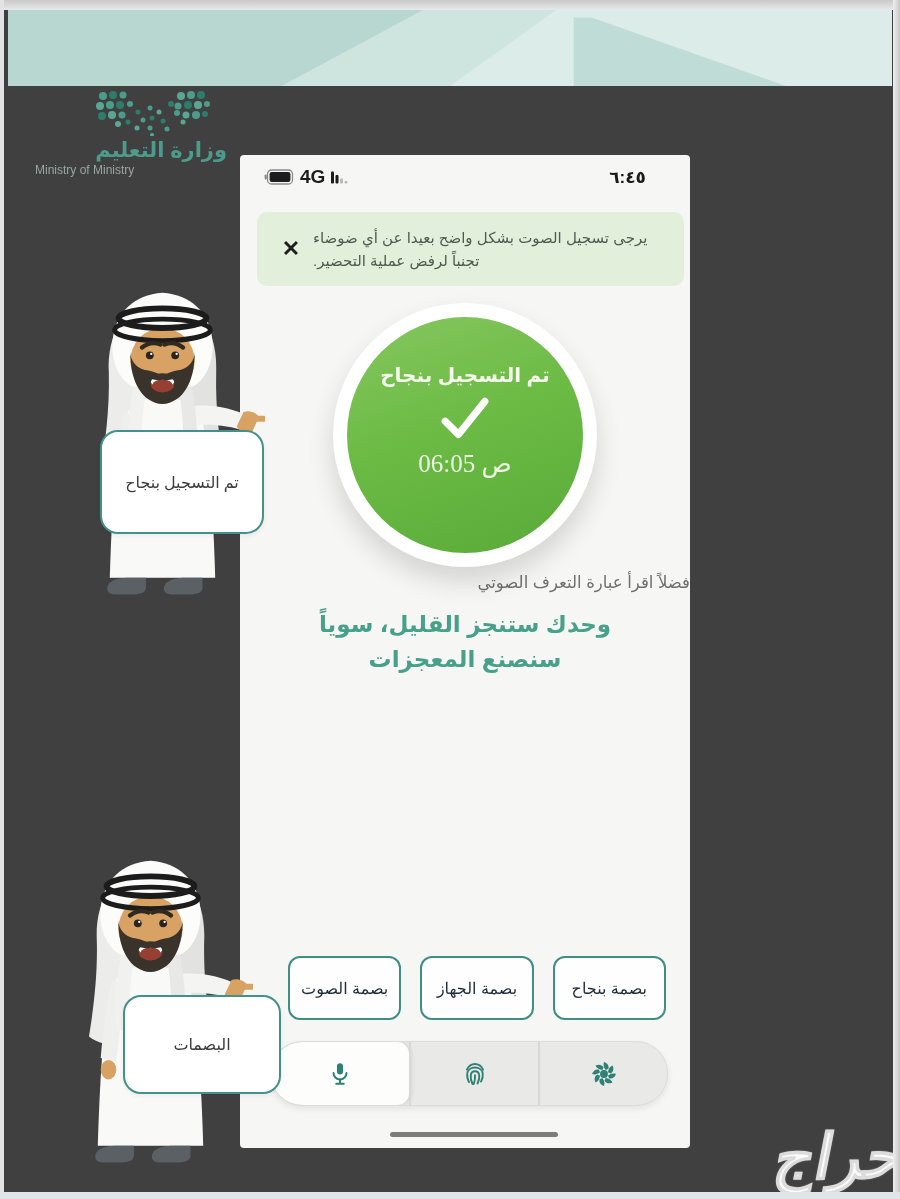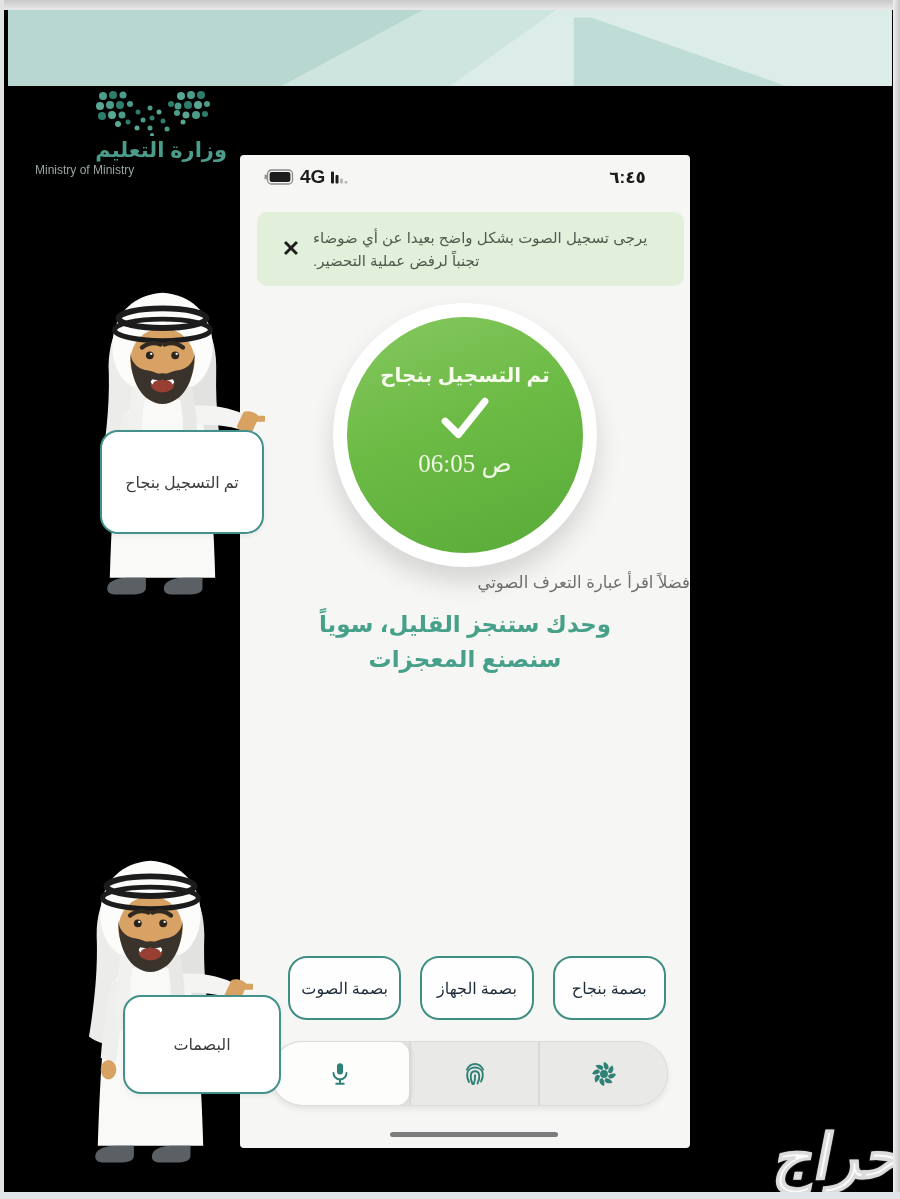--- a/index.html
+++ b/index.html
@@ -1,17 +1,17 @@
 <!DOCTYPE html>
 <html lang="ar"><head>
 <meta charset="utf-8">
 <style>
   html,body{margin:0;padding:0;}
   body{font-family:"Liberation Sans","DejaVu Sans",sans-serif;background:#bfbfbf;}
-  .page{position:relative;width:900px;height:1199px;margin:0 auto;background:#000000;overflow:hidden;}
+  .page{position:relative;width:900px;height:1199px;margin:0 auto;background:#404040;overflow:hidden;}
 
   
   .edge-top{position:absolute;left:0;top:0;right:0;height:10px;background:linear-gradient(#c9c9c9,#e9e9e9);z-index:20;}
   .edge-right{position:absolute;top:0;right:0;bottom:0;width:7px;background:linear-gradient(to left,#c6c6c6,#efefef);z-index:20;}
   .edge-left{position:absolute;top:0;left:0;bottom:0;width:4px;background:#e3e3e3;z-index:20;}
   .edge-bottom{position:absolute;left:0;right:0;bottom:0;height:7px;background:#dfe5e8;z-index:20;}
 
   
   .header-band{position:absolute;left:8px;right:8px;top:10px;height:76px;background:#dcecе8;background:#dcece8;overflow:hidden;}
   .poly-left{position:absolute;inset:0;background:#b8d7d1;clip-path:polygon(0 0,47% 0,31% 100%,0 100%);}
@@ -38,21 +38,21 @@
   .ring{position:absolute;left:93px;top:148px;width:264px;height:264px;background:#fff;border-radius:50%;box-shadow:0 14px 26px rgba(0,0,0,.14);z-index:1;}
   .circle{position:absolute;inset:14px;border-radius:50%;background:linear-gradient(160deg,#86c75f 0%,#6cbb45 45%,#59aa39 100%);display:flex;flex-direction:column;align-items:center;padding-top:46px;box-sizing:border-box;}
   .circle-title{font-size:20px;font-weight:bold;color:#f6fbee;direction:rtl;}
   .circle-check{margin-top:10px;}
   .circle-time{margin-top:8px;font-size:25px;color:#eef7e3;font-family:"Liberation Serif","DejaVu Serif",serif;}
 
   .prompt{position:absolute;left:0;right:0;top:418px;text-align:right;font-size:16.5px;color:#6f6f6f;direction:rtl;}
   .phrase{position:absolute;left:55px;right:55px;top:452px;text-align:center;font-size:23px;font-weight:bold;color:#47a089;line-height:1.5;direction:rtl;}
 
   .btn-row{position:absolute;left:48px;top:801px;width:378px;height:64px;display:flex;gap:19px;}
-  .bio-btn{flex:1;background:#fefefe;border:2px solid #3f8e84;border-radius:19px;font-size:16px;color:#1e2b3a;font-family:Liberation Serif, serif;cursor:pointer;direction:rtl;}
+  .bio-btn{flex:1;background:#fefefe;border:2px solid #3f8e84;border-radius:12px;font-size:16px;color:#1e2b3a;font-family:Liberation Sans, sans-serif;cursor:pointer;direction:rtl;}
 
   .segmented{position:absolute;left:30px;top:886px;width:396px;height:63px;background:#e9e9e8;border:1px solid #dcdcdc;border-radius:32px;display:flex;box-shadow:0 3px 6px rgba(0,0,0,.08);overflow:hidden;}
   .seg{flex:1;display:flex;align-items:center;justify-content:center;cursor:pointer;}
   .seg + .seg{border-left:2px solid #d8d8d7;}
   .seg.selected{flex:0 0 138px;background:#fdfdfc;border-radius:32px 12px 12px 32px;box-shadow:2px 0 5px rgba(0,0,0,.10);}
 
   .home-indicator{position:absolute;left:150px;top:977px;width:168px;height:5px;background:#7c7c7c;border-radius:3px;cursor:grab;}
 
   
   .mascot{position:absolute;z-index:5;}

